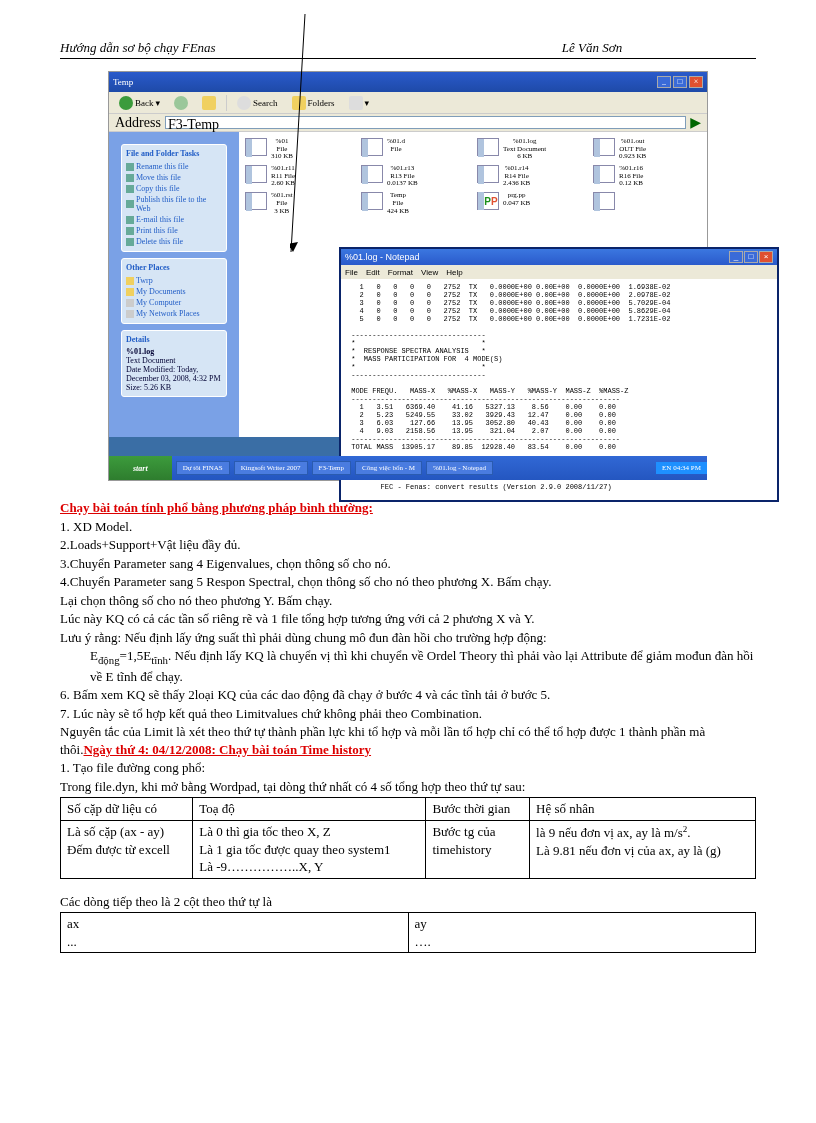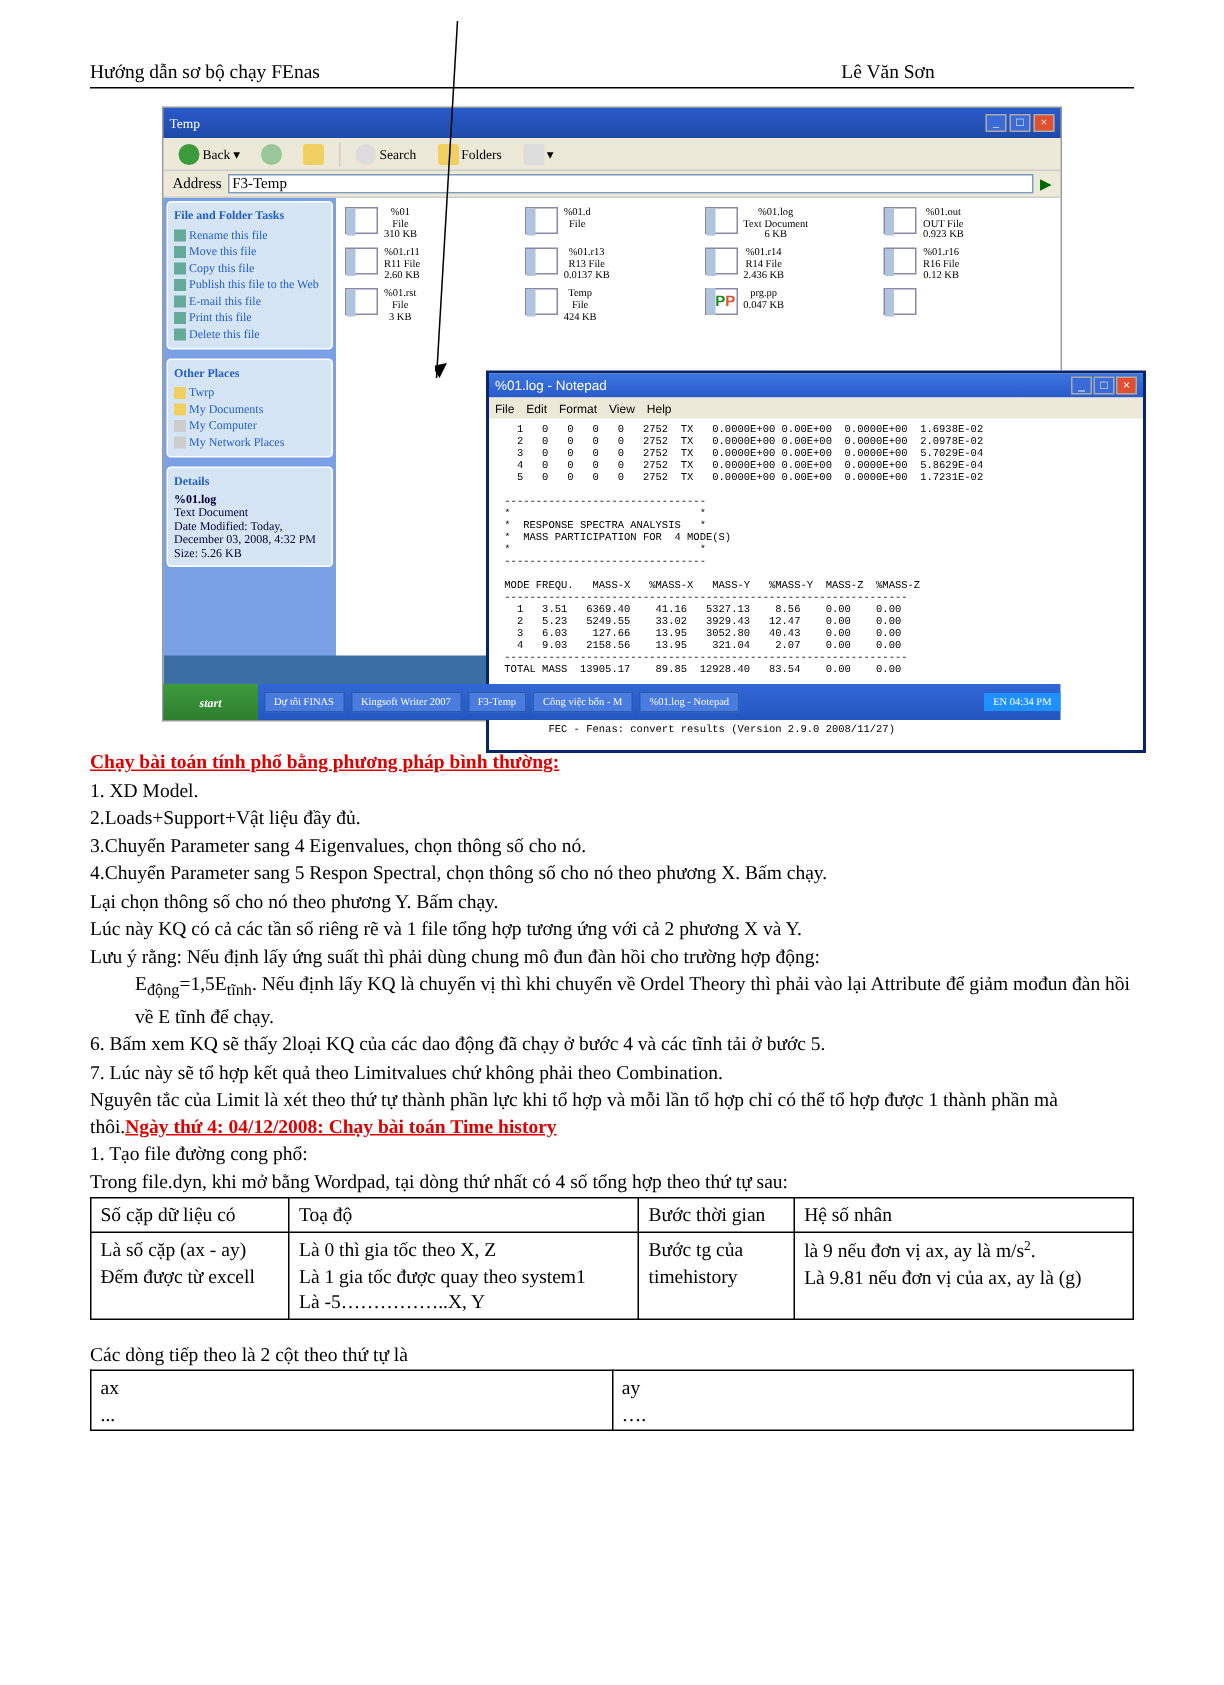--- a/index.html
+++ b/index.html
@@ -1,34 +1,34 @@
 <!DOCTYPE html>
 <html><head>
 <meta charset="utf-8">
 <style>
   * { box-sizing: border-box; margin: 0; padding: 0; }
   body { font-family: "Times New Roman", serif; font-size: 13px; background: #fff; color: #000; width: 816px; }
   .page { width: 816px; padding: 40px 60px 30px 60px; position: relative; }
-  .header-row { display: flex; border-bottom: 1px solid #000; padding-bottom: 2px; margin-bottom: 12px; }
+  .header-row { display: flex; border-bottom: 1px solid #000; padding-bottom: 2px; margin-bottom: 12px; font-style: italic; }
   .header-left { flex: 1; }
   .header-right { flex: 1; text-align: center; padding-left: 40px; }
 
   
   .screenshot { width: 600px; height: 410px; margin: 0 auto 18px auto; background: linear-gradient(#3a6ea5,#3a6ea5); position: relative; border: 1px solid #999; }
   .win-titlebar { height: 20px; background: linear-gradient(#2a5acb,#1e4aa8); display:flex; align-items:center; padding:0 4px; color:#fff; font-size:9px; }
   .win-titlebar .close-group { margin-left:auto; display:flex; gap:2px; }
   .win-btn { width:14px; height:12px; background:#e05030; border:1px solid #aaa; font-size:8px; text-align:center; line-height:10px; color:#fff;}
   .win-btn.min, .win-btn.max { background:#3a6bd8;}
   .toolbar { height:22px; background:#ece9d8; display:flex; align-items:center; gap:6px; padding:0 6px; font-size:9px; border-bottom:1px solid #ccc;}
   .tool-btn { display:flex; align-items:center; gap:2px; padding:1px 4px; }
   .tool-icon { width:14px; height:14px; border-radius:50%; }
-  .addr-bar { height:18px; background:#ece9d8; display:flex; align-items:center; padding:0 6px; font-size:10px; border-bottom:1px solid #ccc; gap:4px;}
+  .addr-bar { height:18px; background:#ece9d8; display:flex; align-items:center; padding:0 6px; font-size:14px; border-bottom:1px solid #ccc; gap:4px;}
   .addr-input { flex:1; height:13px; background:#fff; border:1px solid #7f9db9; padding:0 2px;}
   .explorer-body { display:flex; height:305px; }
-  .side-panel { width:115px; background:#7aa1e6; padding:2px; font-size:8px; color:#003; display:flex; flex-direction:column; gap:6px;}
+  .side-panel { width:130px; background:#7aa1e6; padding:12px; font-size:8px; color:#003; display:flex; flex-direction:column; gap:6px;}
   .side-block { background:#d6e5f5; border:1px solid #fff; border-radius:3px; padding:4px; }
   .side-block .bh { font-weight:bold; color:#215dc6; margin-bottom:3px; font-size:8px;}
   .side-block .li { color:#215dc6; padding:1px 0; display:flex; gap:2px; align-items:center;}
   .mini-ic{width:8px;height:8px;background:#6a9;display:inline-block;}
   .file-area { flex:1; background:#fff; position:relative; padding:6px; }
   .file-grid { display:grid; grid-template-columns: repeat(4, 1fr); gap:4px 8px; }
   .file-item { display:flex; gap:4px; align-items:flex-start; font-size:7px; color:#000;text-align:center;}
   .file-icon { width:22px; height:18px; background:#fff; border:1px solid #88a; display:flex;}
   .file-icon::before{content:"";width:6px;height:18px;background:#b0c4de;}
   .file-meta { line-height:1.1; }
@@ -354,21 +354,21 @@
         <th>Hệ số nhân</th>
       </tr>
       <tr>
         <td>
           <div>Là số cặp (ax - ay)</div>
           <div>Đếm được từ excell</div>
         </td>
         <td>
           <div>Là 0 thì gia tốc theo  X, Z</div>
           <div>Là 1 gia tốc được quay theo system1</div>
-          <div>Là -5……………..X, Y</div>
+          <div>Là -9……………..X, Y</div>
         </td>
         <td>
           <div>Bước tg của</div>
           <div>timehistory</div>
         </td>
         <td>
           <span>là 9 nếu đơn vị ax, ay là m/s</span><span class="sup">2</span><span>.</span>
           <div>Là 9.81 nếu đơn vị của ax, ay là (g)</div>
         </td>
       </tr>

